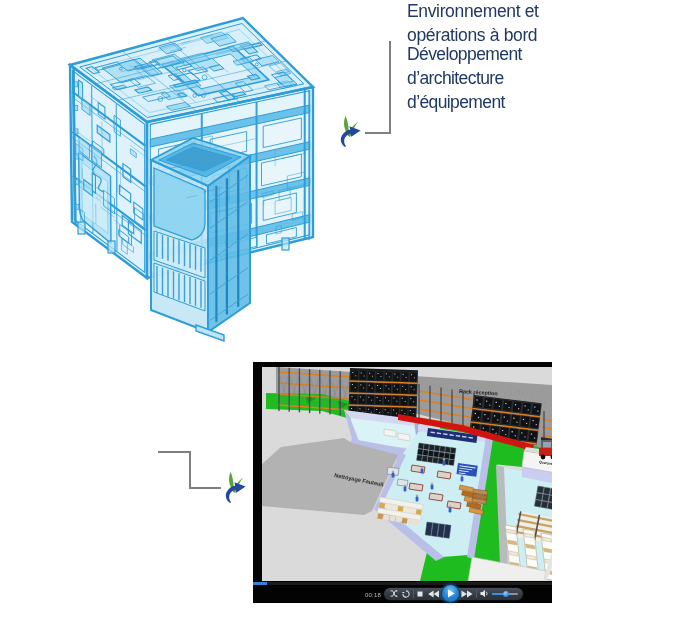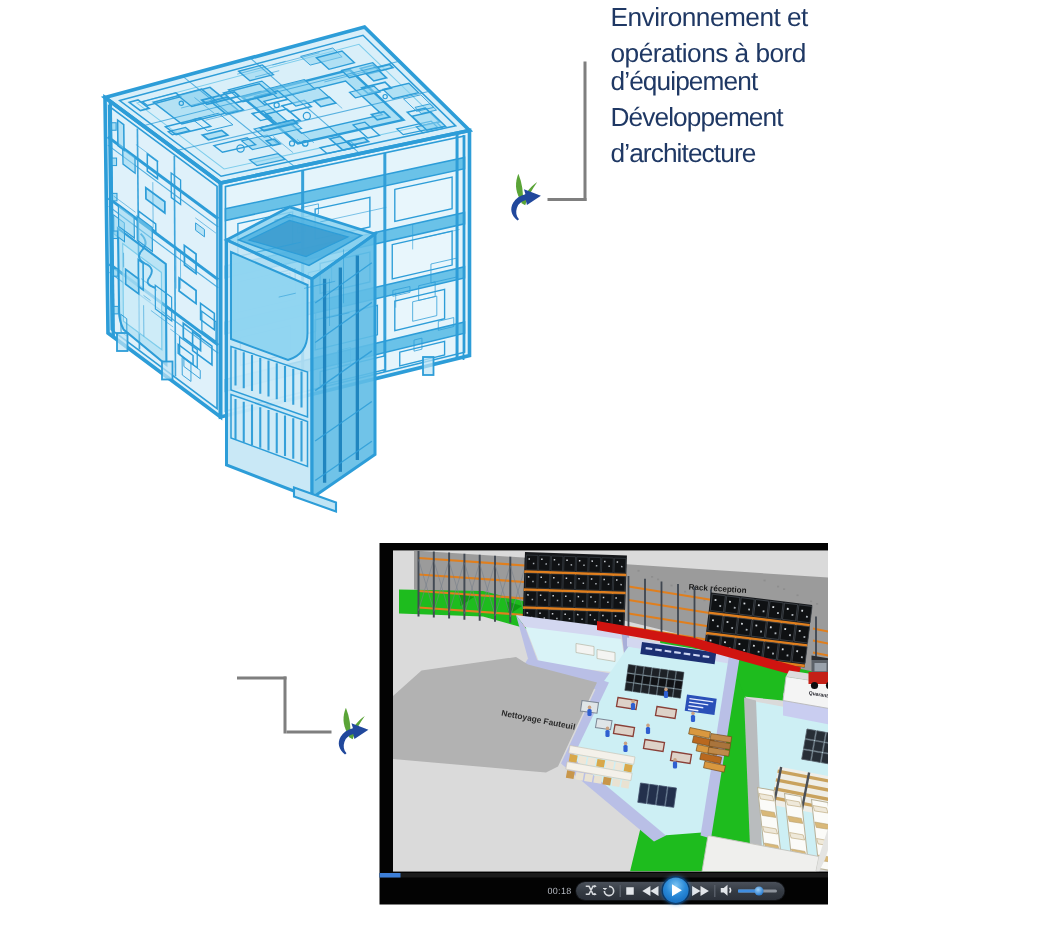--- a/index.html
+++ b/index.html
@@ -258,22 +258,22 @@
       <line x1="74.0783197857881" y1="175.73394480144242" x2="84.48444512267791" y2="183.48086217980165" stroke="#2d9dd8" stroke-width="0.5" opacity="0.8"></line>
       <line x1="196.96202001668607" y1="202.19226308774984" x2="212.93902491675647" y2="198.42873653341877" stroke="#2d9dd8" stroke-width="0.5" opacity="0.8"></line>
       <line x1="109.60886684144398" y1="54.993965274450744" x2="122.93411712539783" y2="65.6410692312777" stroke="#2d9dd8" stroke-width="0.5" opacity="0.8"></line>
       <line x1="62.364145441033784" y1="158.51048936595924" x2="62.470521528178416" y2="168.29250254869686" stroke="#2d9dd8" stroke-width="0.5" opacity="0.8"></line>
       <line x1="243.80943397624858" y1="185.01853885416548" x2="243.80943397624858" y2="195.10547192520528" stroke="#2d9dd8" stroke-width="0.5" opacity="0.8"></line>
       <line x1="116.97242552537486" y1="70.15583324333096" x2="156.92404123639116" y2="60.290926990744694" stroke="#2d9dd8" stroke-width="0.5" opacity="0.8"></line>
     </svg>
 
   <div class="heading" id="heading-top">Environnement et opérations à bord</div>
   <div class="heading" id="heading-equipment">
+    <span>Développement d’architecture</span>
     <span>d’équipement</span>
-    <span>Développement d’architecture</span>
   </div>
 
   <div class="callout" style="left:389px;top:41px;width:2px;height:93px;"></div>
   <div class="callout" style="left:365px;top:132px;width:26px;height:2px;"></div>
 
   <svg class="logo" style="left:336px;top:115px;" width="26" height="36" viewBox="0 0 26 36">
     <path class="lg-green" d="M9.6,0.8 C7.2,6.6 7.5,12.0 10.5,17.6 L12.5,20.3 C13.1,13.6 12.1,7.0 9.6,0.8 Z" fill="#5aa437"></path>
     <path class="lg-green" d="M22.2,6.4 C17.1,10.0 13.5,14.6 11.5,20.4 L14.1,21.9 C16.0,16.2 18.7,11.1 22.2,6.4 Z" fill="#5aa437"></path>
     <path class="lg-blue" d="M9.0,32.0 C4.8,28.8 3.7,24.3 6.1,20.2 C7.9,17.2 10.7,15.3 14.3,14.5 L13.3,11.2 L24.6,15.5 L15.3,21.7 L14.5,18.4 C11.6,19.2 9.5,21.0 8.6,23.6 C7.7,26.3 8.1,29.0 10.0,31.2 Z" fill="#21489c"></path>
   </svg>

